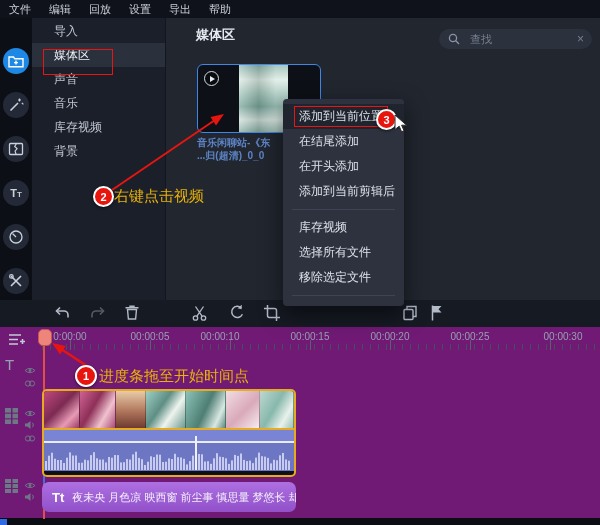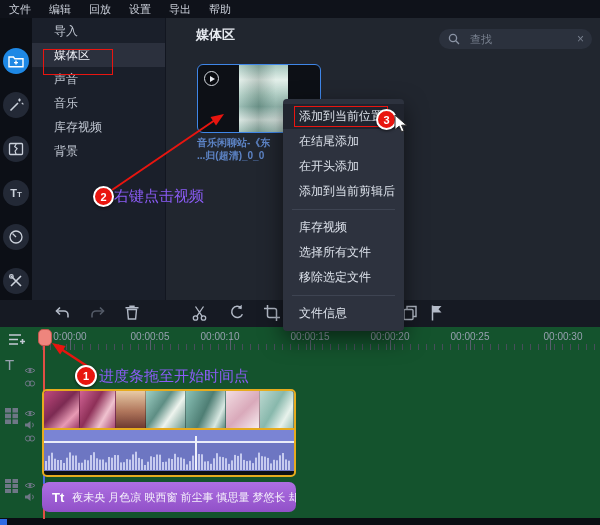--- a/index.html
+++ b/index.html
@@ -37,21 +37,21 @@
   .cm-item{height:25px;line-height:25px;padding-left:16px;font-size:12px;color:#dde2eb;white-space:nowrap;}
   .cm-item.hl{background:#20242e;}
   .cm-sep{height:1px;background:#3e4452;margin:5px 9px;}
   .redbox{display:inline-block;border:1.5px solid #ea1510;padding:0 4px;margin-left:-5px;line-height:19px;}
   .ctx .num-badge{position:absolute;top:10px;right:7px;}
   .ctx .cursor{position:absolute;top:15px;right:-4px;z-index:2;}
   
   .toolbar{position:absolute;left:0;top:300px;width:600px;height:27px;background:#161a23;}
   .tb{position:absolute;top:3px;width:20px;height:20px;}
   
-  .timeline{position:absolute;left:0;top:327px;width:600px;height:198px;background:#14532d;}
+  .timeline{position:absolute;left:0;top:327px;width:600px;height:198px;background:#701a75;}
   .ruler-label{position:absolute;top:4px;transform:translateX(-50%);font-size:10px;color:#97a0b0;white-space:nowrap;}
   .ticks{position:absolute;left:42px;top:17px;width:556px;height:6px;
          background:repeating-linear-gradient(90deg,#474e5b 0 1px,transparent 1px 8px);}
   .ticks-major{position:absolute;left:42px;top:13px;width:556px;height:10px;
          background:repeating-linear-gradient(90deg,#59616f 0 1px,transparent 1px 80px);background-position:28px 0;}
   .ph-marker{position:absolute;left:38px;top:2px;width:12px;height:15px;background:#ee857d;border:1px solid #c4574f;border-radius:5px;z-index:8;}
   .ph-line{position:absolute;left:43px;top:17px;width:2px;height:175px;background:#e14f45;z-index:2;}
   .ph-line-blue{position:absolute;left:43px;top:141px;width:2px;height:16px;background:#4a6be0;z-index:3;}
   .t-label{position:absolute;left:5px;top:29px;font-size:15px;color:#97a0ae;}
   .trk-ic{position:absolute;}
@@ -72,21 +72,21 @@
   .tclip{position:absolute;left:42px;top:155px;width:254px;height:30px;border-radius:7px;
          background:linear-gradient(180deg,#ad6fe2,#9150c8);display:flex;align-items:center;overflow:hidden;z-index:6;}
   .tclip-icon{margin:0 8px 0 10px;color:#fff;font-weight:bold;font-size:13px;flex:none;}
   .tclip-text{font-size:11px;color:#f4effb;white-space:nowrap;}
   .bottom-bar{position:absolute;left:0;top:518px;width:600px;height:7px;background:#0a0d12;}
   .corner-blue{position:absolute;left:0;top:519px;width:7px;height:6px;background:#2e6be4;}
   
   .num-badge{width:17px;height:17px;border-radius:50%;background:#e8150f;border:2px solid #fff;box-sizing:content-box;
              color:#fff;font-size:11px;font-weight:bold;display:flex;align-items:center;justify-content:center;
              box-shadow:0 1px 3px rgba(0,0,0,.6);}
-  .anno-text{position:absolute;font-size:15px;color:#8b5cf6;white-space:nowrap;z-index:45;}
+  .anno-text{position:absolute;font-size:15px;color:#eab308;white-space:nowrap;z-index:45;}
   .anno-badge{position:absolute;z-index:45;}
   .anno-box{position:absolute;border:1.5px solid #ea1510;z-index:45;}
   .arrow-layer{position:absolute;left:0;top:0;width:600px;height:525px;z-index:40;pointer-events:none;}
 </style>
 </head>
 <body>
 
 <div id="app">
 
   <div class="menu-bar">
@@ -421,21 +421,20 @@
     <div>
         <div class="cm-item hl"><span class="redbox">添加到当前位置</span></div>
         <div class="cm-item"><span>在结尾添加</span></div>
         <div class="cm-item"><span>在开头添加</span></div>
         <div class="cm-item"><span>添加到当前剪辑后</span></div>
         <div class="cm-sep"></div>
         <div class="cm-item"><span>库存视频</span></div>
         <div class="cm-item"><span>选择所有文件</span></div>
         <div class="cm-item"><span>移除选定文件</span></div>
         <div class="cm-sep"></div>
-        <div class="cm-item"><span>文件信息</span></div>
       </div>
     <div class="num-badge">3</div>
     <svg class="cursor" width="14" height="19" viewBox="0 0 14 19">
       <polygon points="1,1 1,15.5 5.2,12.2 7.6,17.8 10,16.7 7.6,11.2 12.6,11.2" fill="#fff" stroke="#2a2a2a" stroke-width="1"></polygon>
     </svg>
   </div>
 
   <svg class="arrow-layer">
     <g>
       <line x1="112" y1="190" x2="215" y2="120" stroke="#e8150f" stroke-width="2"></line>

